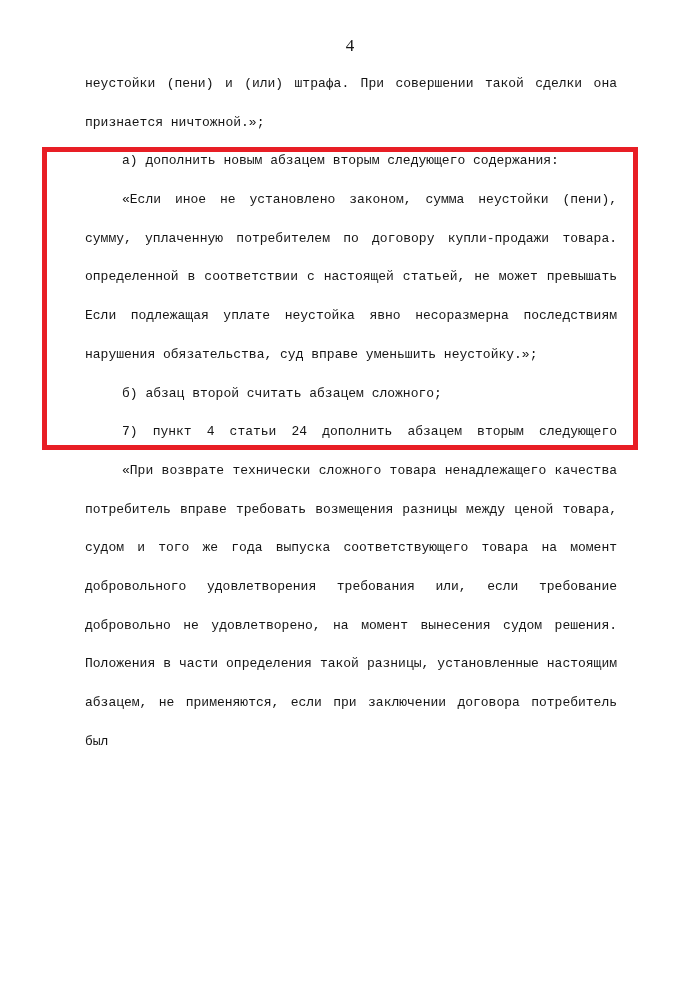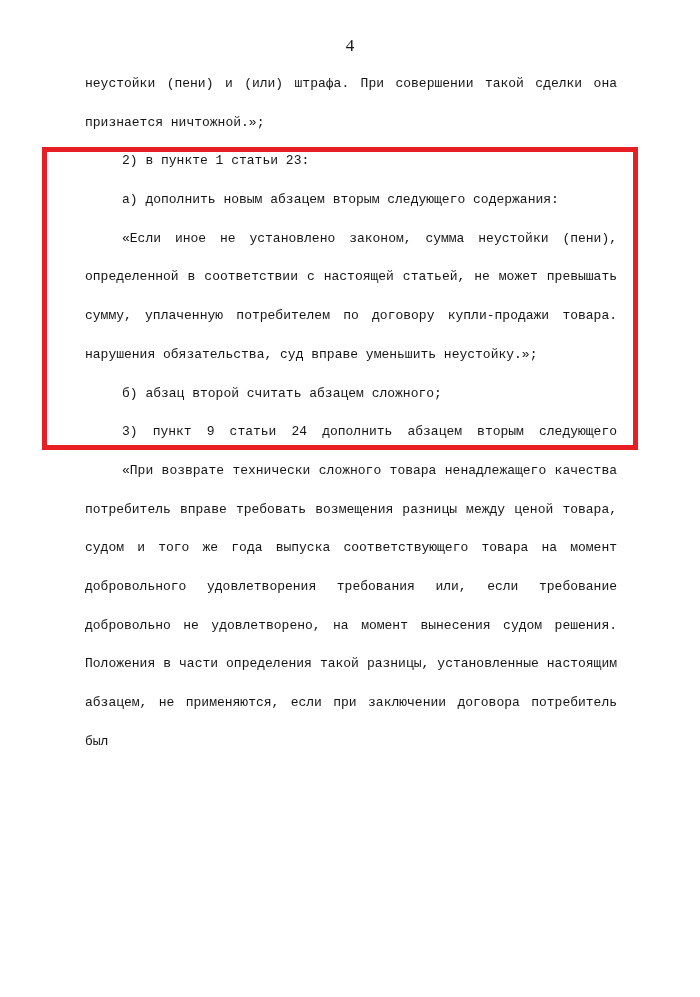--- a/index.html
+++ b/index.html
@@ -64,28 +64,28 @@
 <body>
 
 <div class="page" style="background: rgb(255, 255, 255); color: rgb(21, 21, 21);">
   <div class="page-number">4</div>
 
   <div class="highlight-box" style="border-color: rgb(232, 30, 37);"></div>
 
   <div class="text-block">
       <div class="line">неустойки (пени) и (или) штрафа. При совершении такой сделки она</div>
       <div class="line no-justify">признается ничтожной.»;</div>
-      <div class="line indent no-justify">2) в пункте 1 статьи 23:</div>
       <div class="line indent no-justify">а) дополнить новым абзацем вторым следующего содержания:</div>
       <div class="line indent">«Если иное не установлено законом, сумма неустойки (пени),</div>
+      <div class="line">сумму, уплаченную потребителем по договору купли-продажи товара.</div>
       <div class="line">определенной в соответствии с настоящей статьей, не может превышать</div>
-      <div class="line">сумму, уплаченную потребителем по договору купли-продажи товара.</div>
+      <div class="line">Если подлежащая уплате неустойка явно несоразмерна последствиям</div>
       <div class="line no-justify">нарушения обязательства, суд вправе уменьшить неустойку.»;</div>
       <div class="line indent no-justify">б) абзац второй считать абзацем сложного;</div>
-      <div class="line indent">3) пункт 9 статьи 24 дополнить абзацем вторым следующего</div>
+      <div class="line indent">7) пункт 4 статьи 24 дополнить абзацем вторым следующего</div>
       <div class="line indent">«При возврате технически сложного товара ненадлежащего качества</div>
       <div class="line">потребитель вправе требовать возмещения разницы между ценой товара,</div>
       <div class="line">судом и того же года выпуска соответствующего товара на момент</div>
       <div class="line">добровольного удовлетворения требования или, если требование</div>
       <div class="line">добровольно не удовлетворено, на момент вынесения судом решения.</div>
       <div class="line">Положения в части определения такой разницы, установленные настоящим</div>
       <div class="line">абзацем, не применяются, если при заключении договора потребитель был</div>
     </div>
 </div>
 

